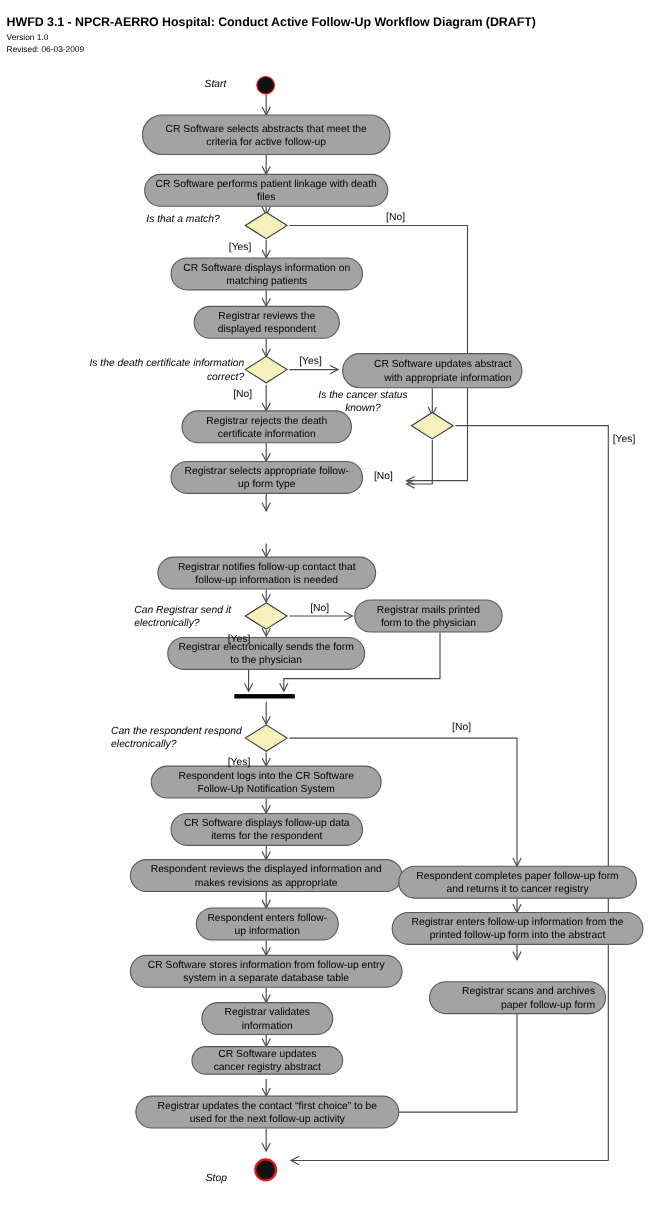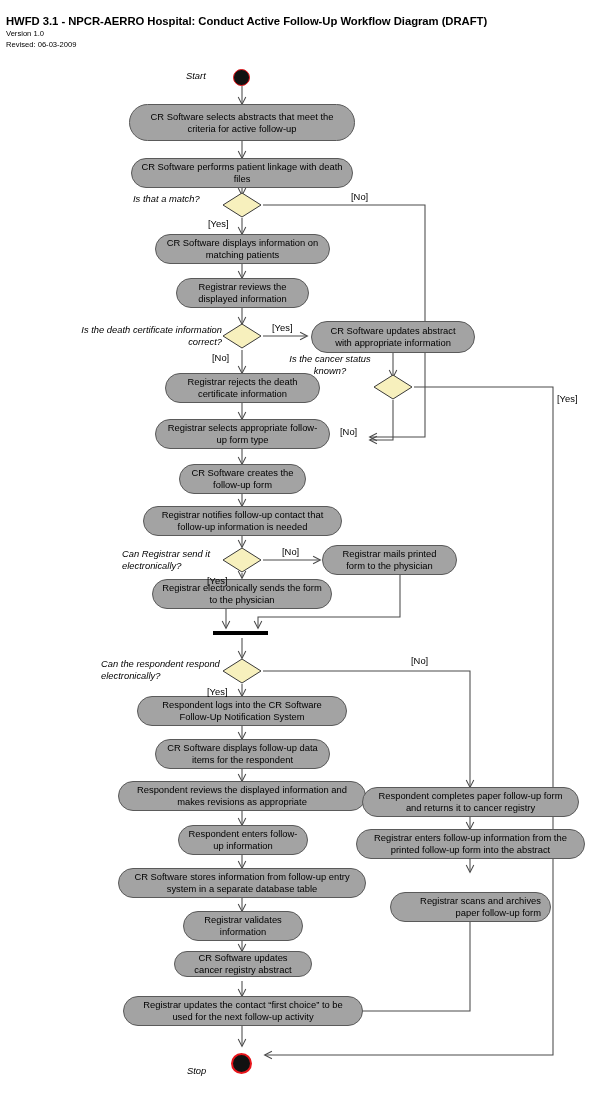--- a/index.html
+++ b/index.html
@@ -207,38 +207,35 @@
 
   <div class="node" style="left:131px; top:158px; width:222px; height:30px;">
     <span>CR Software performs patient linkage with death files</span>
   </div>
 
   <div class="node" style="left:155px; top:234px; width:175px; height:30px;">
     <span>CR Software displays information on matching patients</span>
   </div>
 
   <div class="node" style="left:176px; top:278px; width:133px; height:30px;">
-    <span>Registrar reviews the displayed information</span>
-  </div>
-
-  <div class="node" style="left:311px; top:321px; width:164px; height:32px;">
+    <span>Registrar reviews the displayed respondent</span>
+  </div>
+
+  <div class="node" style="left:311px; top:321px; width:164px; height:32px;text-align:right;">
     <span>CR Software updates abstract with appropriate information</span>
   </div>
 
   <div class="node" style="left:165px; top:373px; width:155px; height:30px;">
     <span>Registrar rejects the death certificate information</span>
   </div>
 
   <div class="node" style="left:155px; top:419px; width:175px; height:30px;">
     <span>Registrar selects appropriate follow-up form type</span>
   </div>
 
-  <div class="node" style="left:179px; top:464px; width:127px; height:30px;">
-    <span>CR Software creates the follow-up form</span>
-  </div>
 
   <div class="node" style="left:143px; top:506px; width:199px; height:30px;">
     <span>Registrar notifies follow-up contact that follow-up information is needed</span>
   </div>
 
   <div class="node" style="left:322px; top:545px; width:135px; height:30px;">
     <span>Registrar mails printed form to the physician</span>
   </div>
 
   <div class="node" style="left:152px; top:579px; width:180px; height:30px;">

